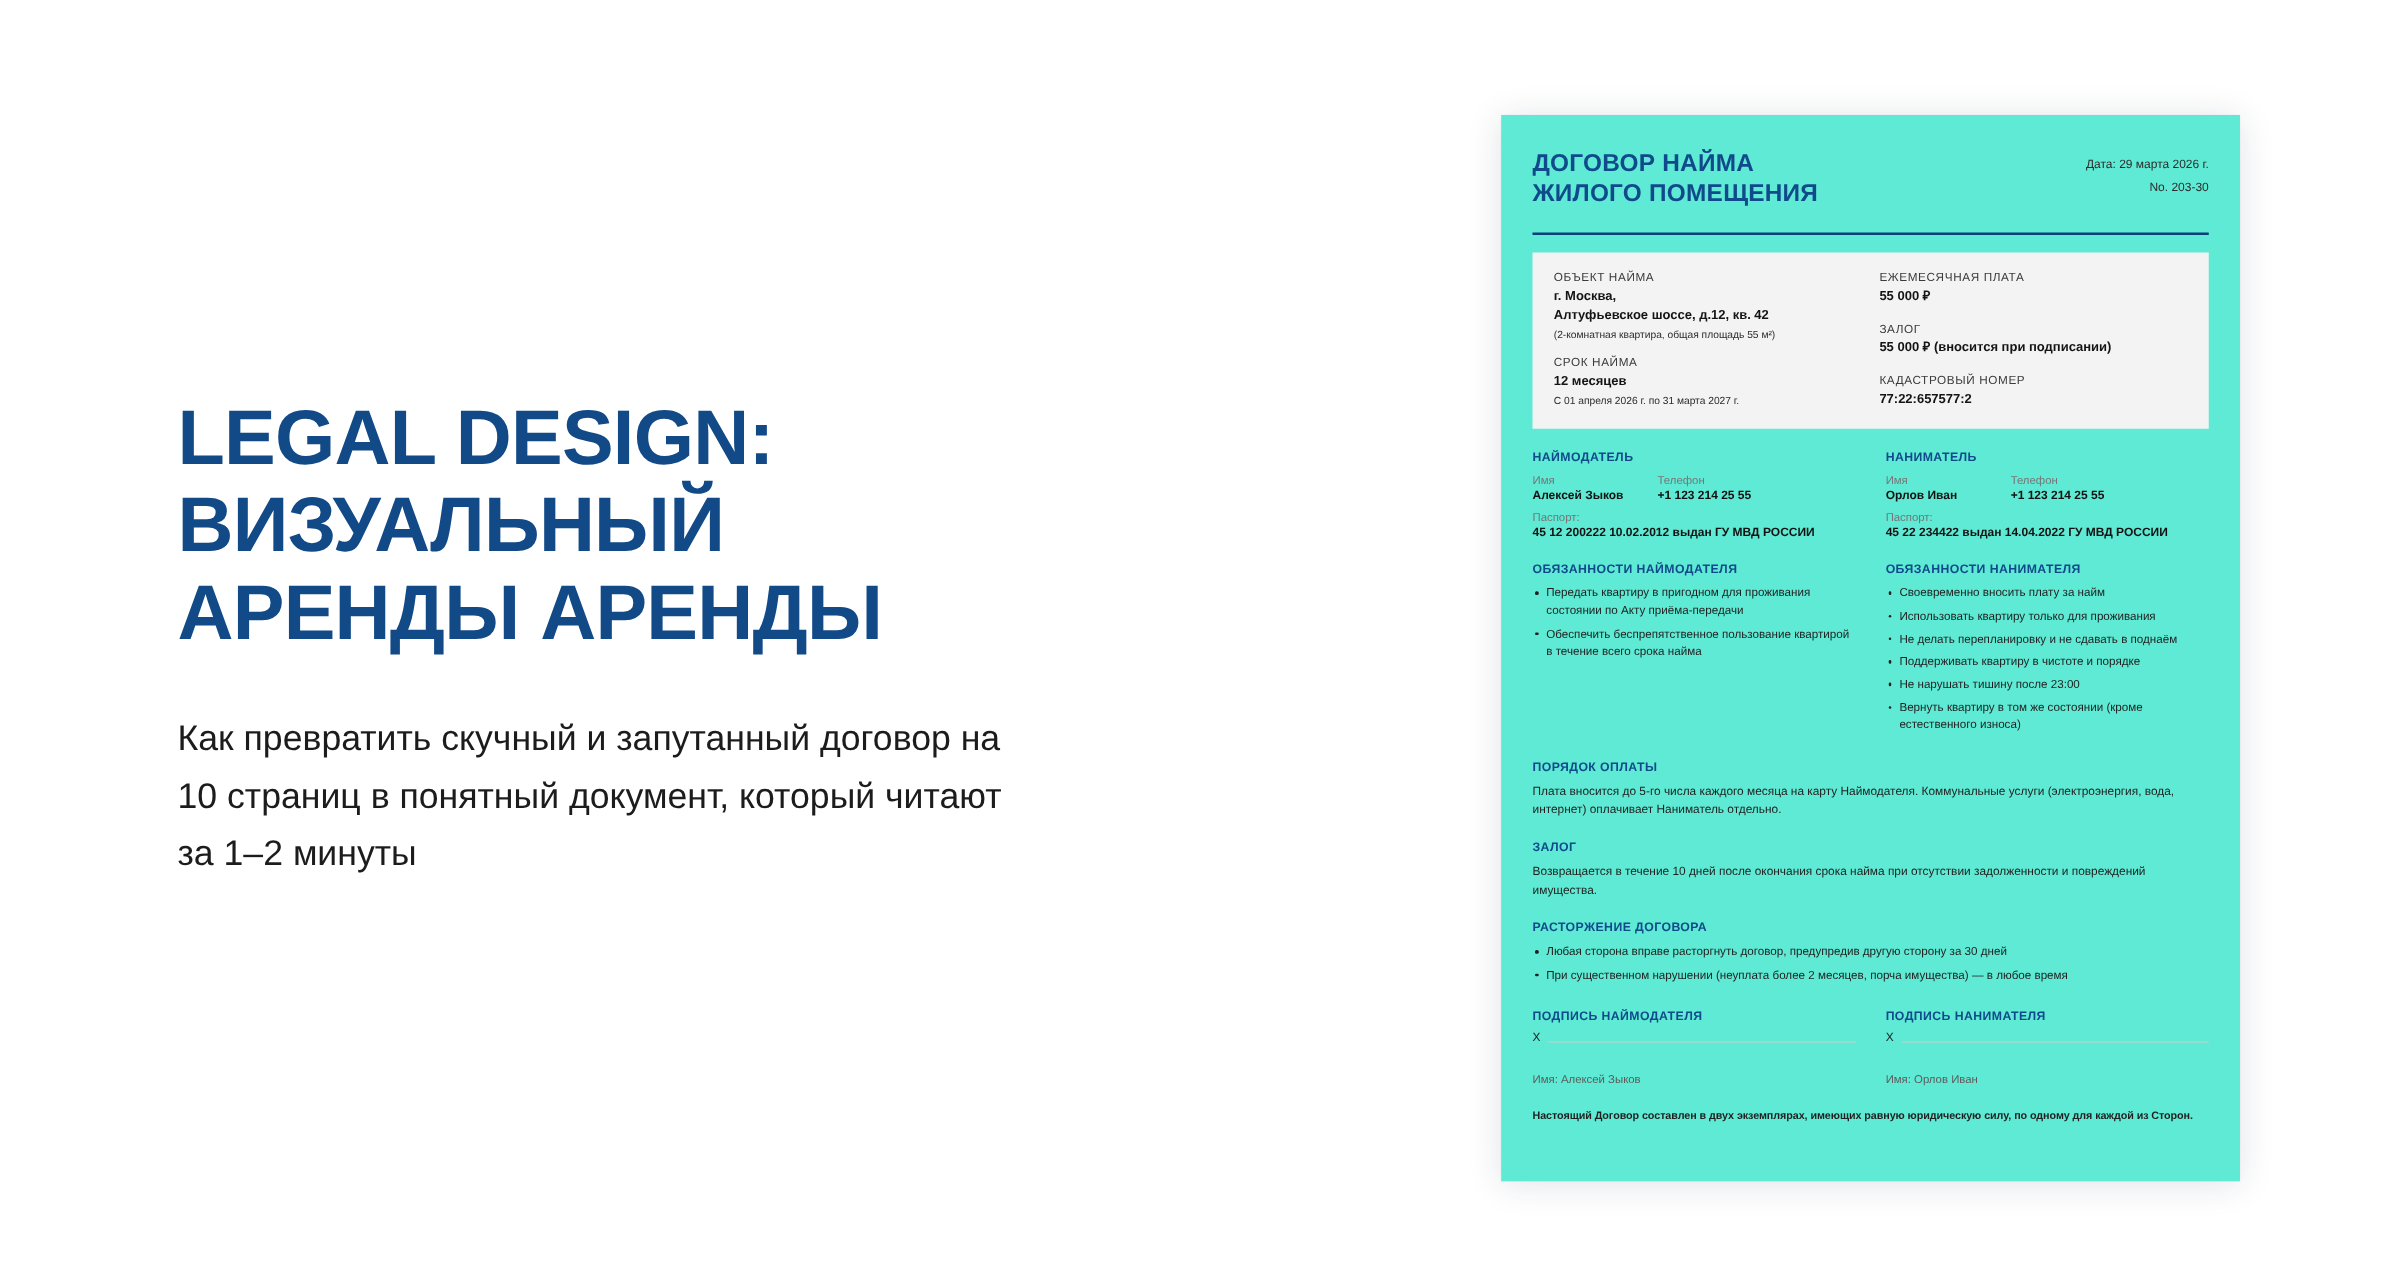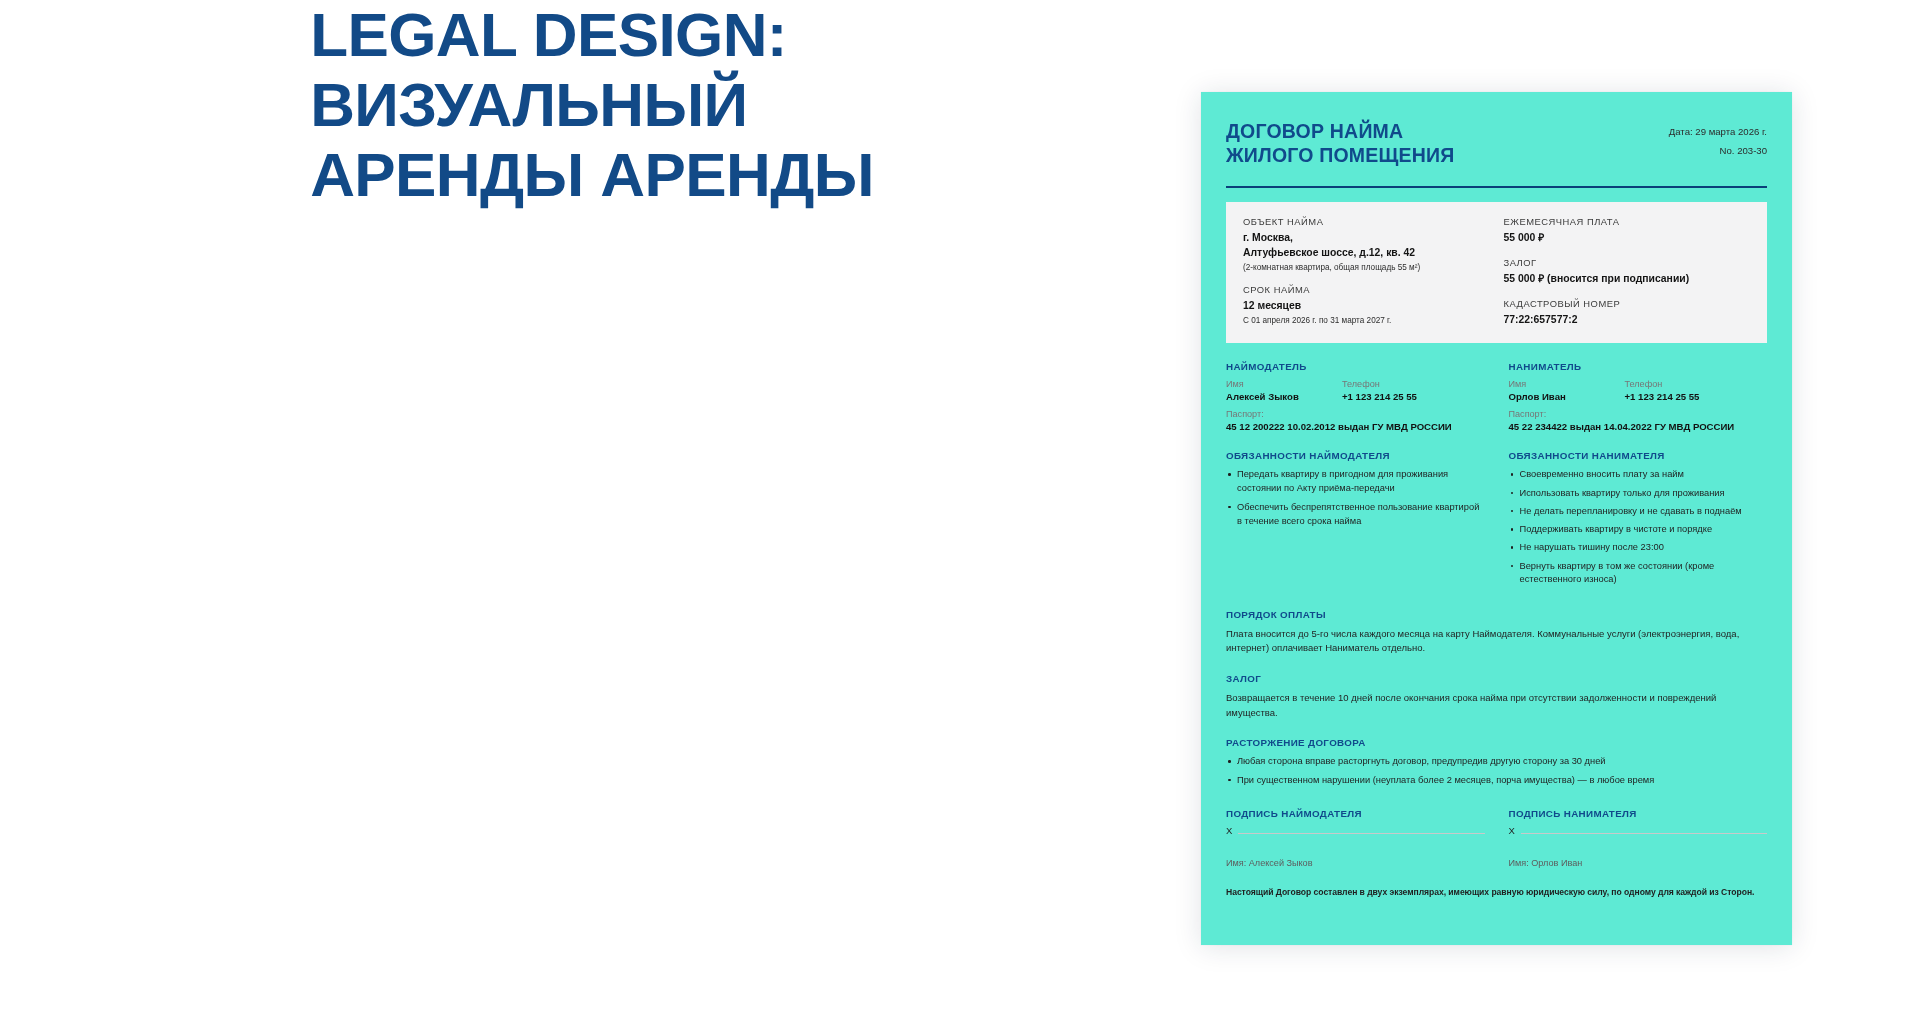--- a/index.html
+++ b/index.html
@@ -21,21 +21,21 @@
   }
 
   
   .left-pane {
     position: absolute;
     left: 142px;
     top: 0;
     width: 900px;
     height: 1022px;
     display: flex;
-    flex-direction: row;
+    flex-direction: column;
     justify-content: center;
   }
 
   .headline {
     color: #124a87;
     font-weight: bold;
     font-size: 62px;
     line-height: 1.13;
     letter-spacing: -0.6px;
     margin-bottom: 42px;
@@ -134,21 +134,21 @@
   .sec-head {
     color: #104a8b;
     font-weight: bold;
     font-size: 9.8px;
     letter-spacing: .35px;
     margin-bottom: 7px;
   }
 
   .field-row {
     display: flex;
-    gap: 18px;
+    gap: 2px;
   }
   .field { min-width: 0; }
   .field.name { width: 98px; }
   .f-label {
     font-size: 9.1px;
     color: #767676;
     margin-bottom: 2px;
   }
   .f-value {
     font-size: 9.6px;
@@ -231,20 +231,21 @@
 <body>
 
 <div class="slide">
 
   <div class="left-pane">
     <h1 class="headline">
       <span class="hl-line">LEGAL DESIGN:</span>
       <span class="hl-line">ВИЗУАЛЬНЫЙ</span>
       <span class="hl-line">АРЕНДЫ АРЕНДЫ</span>
     </h1>
+    <p class="subhead">Как превратить скучный и запутанный договор на 10 страниц в понятный документ, который читают за 1–2 минуты</p>
   </div>
 
   <div class="doc-card">
     <div class="doc-inner">
 
       <div class="doc-head">
         <div class="doc-title">
           <span>ДОГОВОР НАЙМА</span>
           <span>ЖИЛОГО ПОМЕЩЕНИЯ</span>
         </div>

